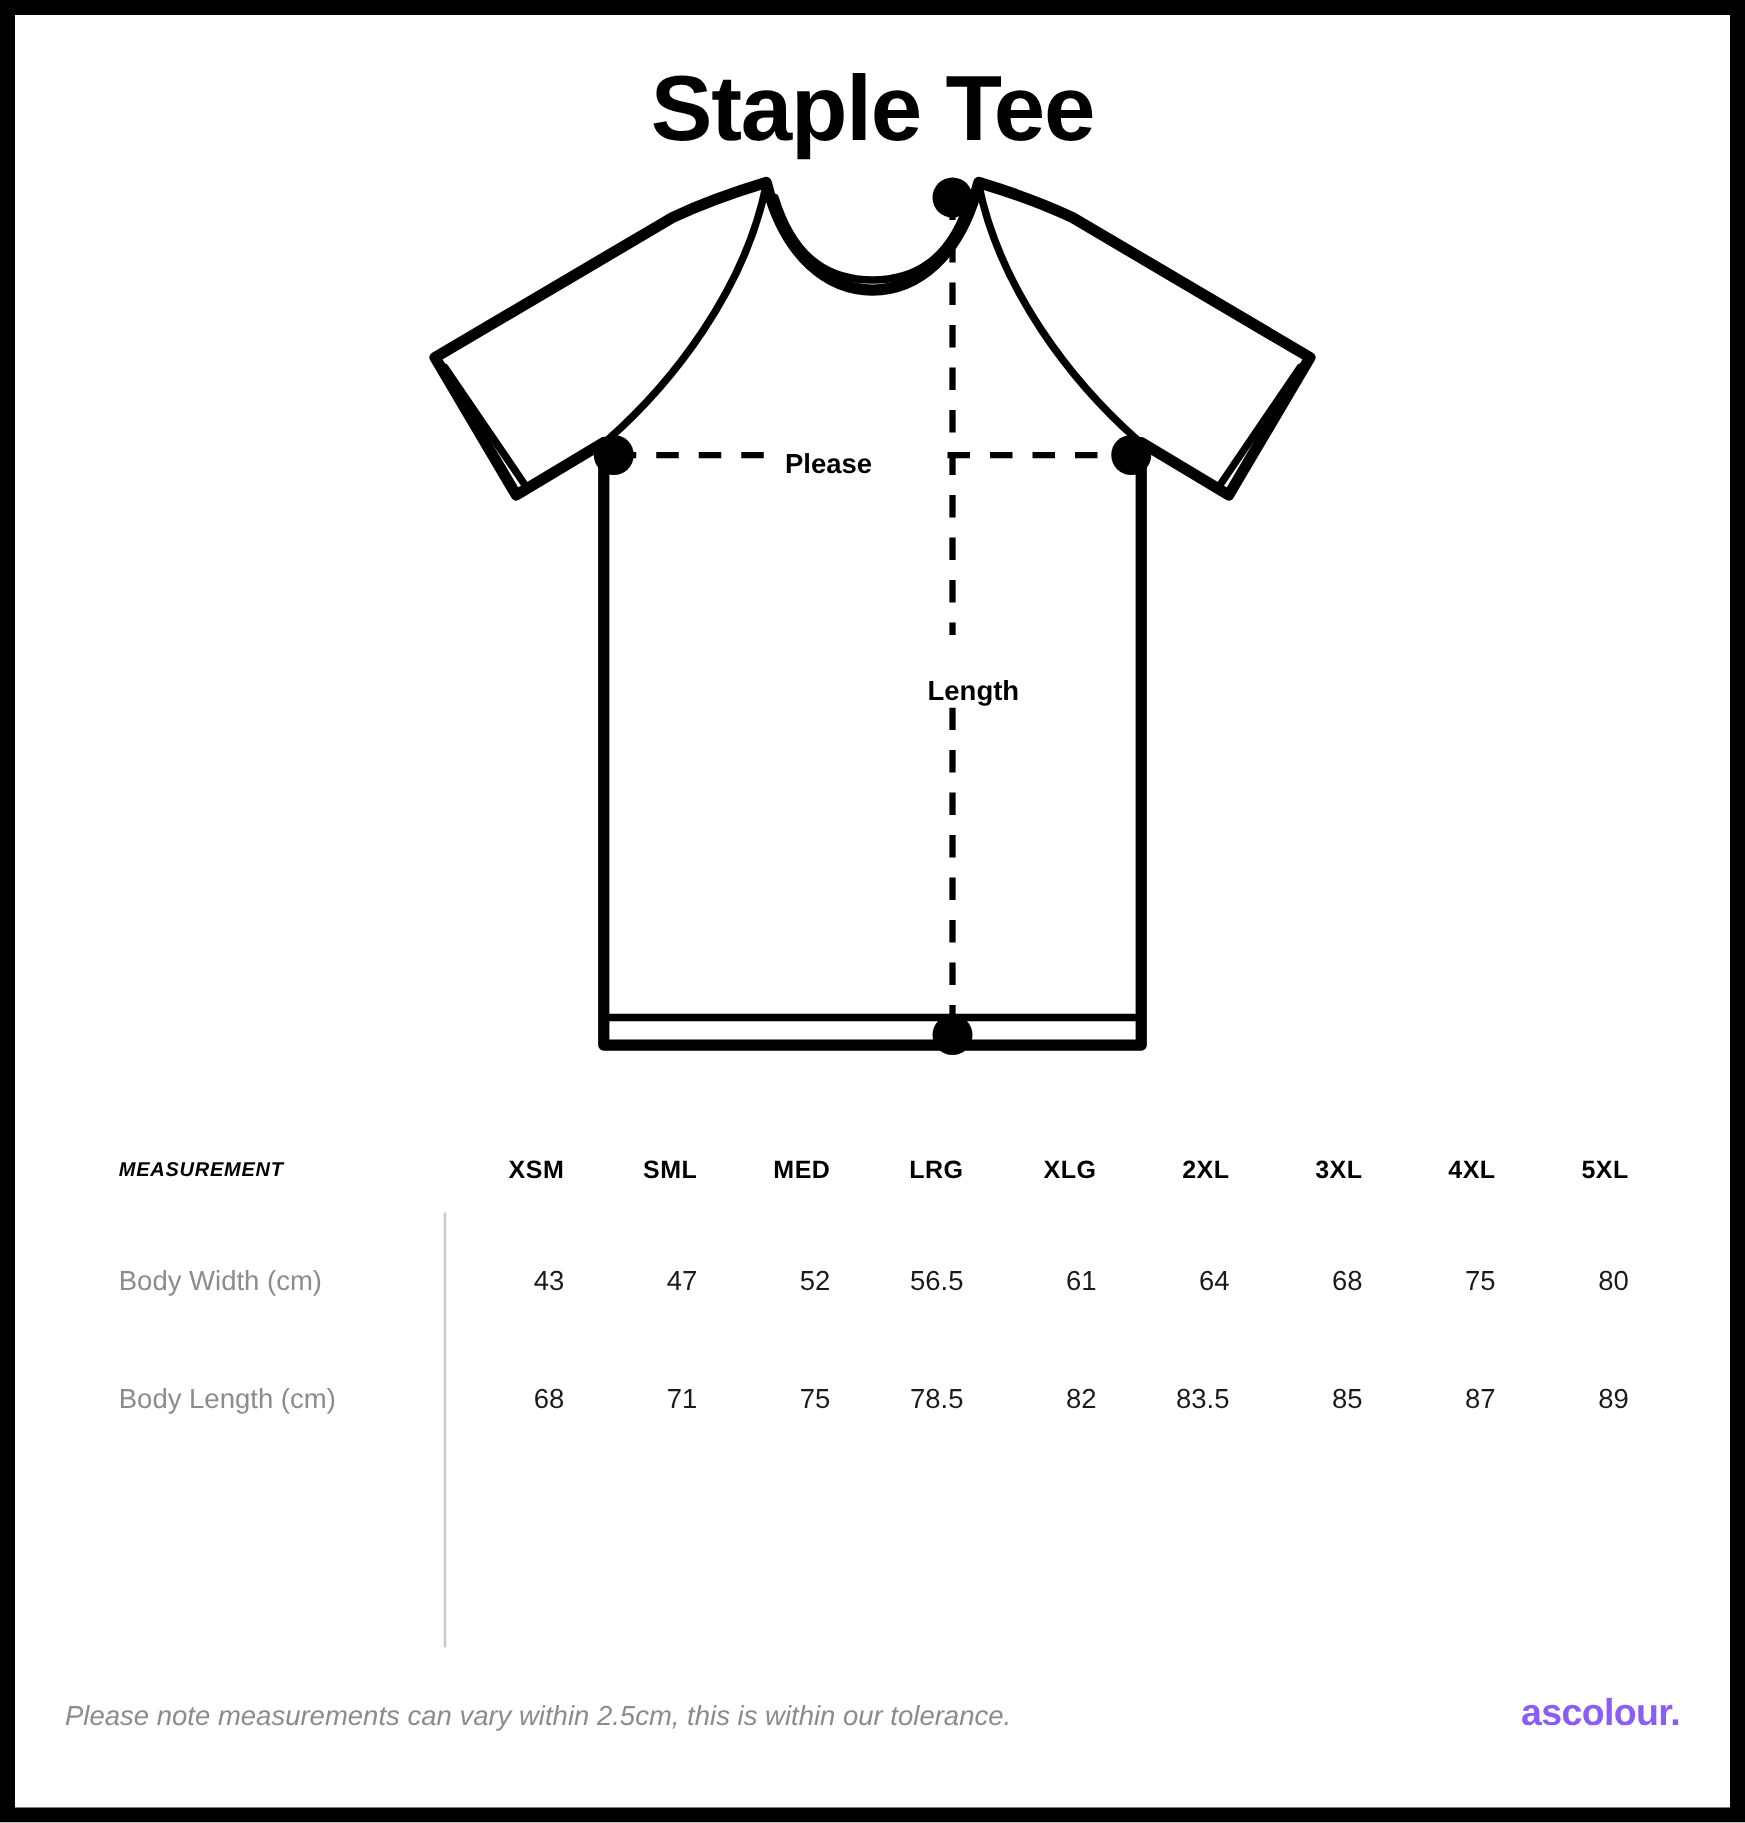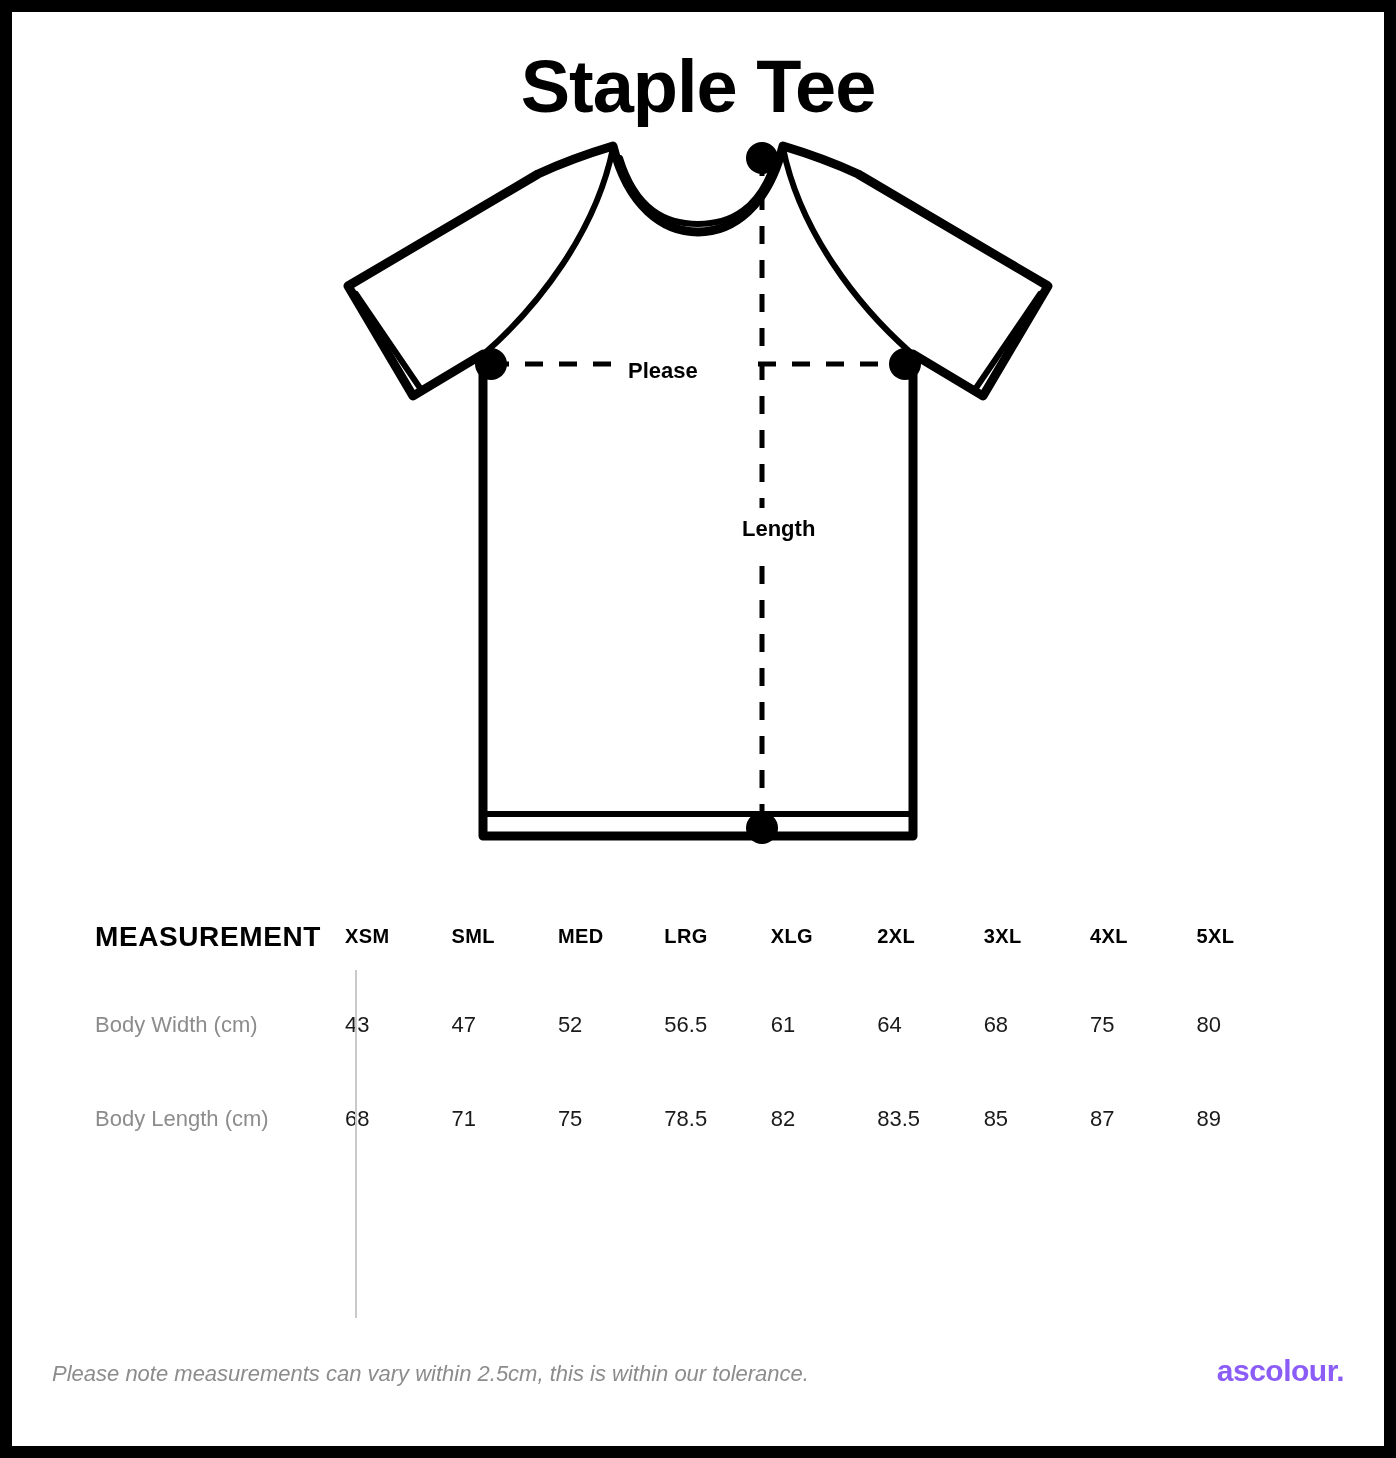--- a/index.html
+++ b/index.html
@@ -45,49 +45,50 @@
     color: #000000;
     background: #ffffff;
     padding: 0 8px;
   }
   .label-width {
     left: 608px;
     top: 222px;
   }
   .label-length {
     left: 722px;
-    top: 380px;
+    top: 404px;
   }
   table.sizes {
     width: 1210px;
     margin: 0 auto;
     border-collapse: collapse;
     table-layout: fixed;
   }
   table.sizes th, table.sizes td {
     padding: 0;
-    text-align: left;
+    text-align: right;
     vertical-align: middle;
   }
   .col-measure {
     width: 250px;
     text-align: left !important;
   }
   thead th {
     height: 82px;
     font-size: 20px;
     font-weight: bold;
     color: #000000;
     letter-spacing: 0.4px;
   }
   thead th.col-measure {
-    font-size: 28px;
+    font-size: 16px;
     font-weight: bold;
     letter-spacing: 0.6px;
     padding-left: 2px;
+    font-style: italic;
   }
   tbody td {
     height: 94px;
     font-size: 22px;
     color: #1a1a1a;
     font-weight: normal;
     margin-left: 47px;
   }
   tbody td.col-measure {
     font-size: 22px;

